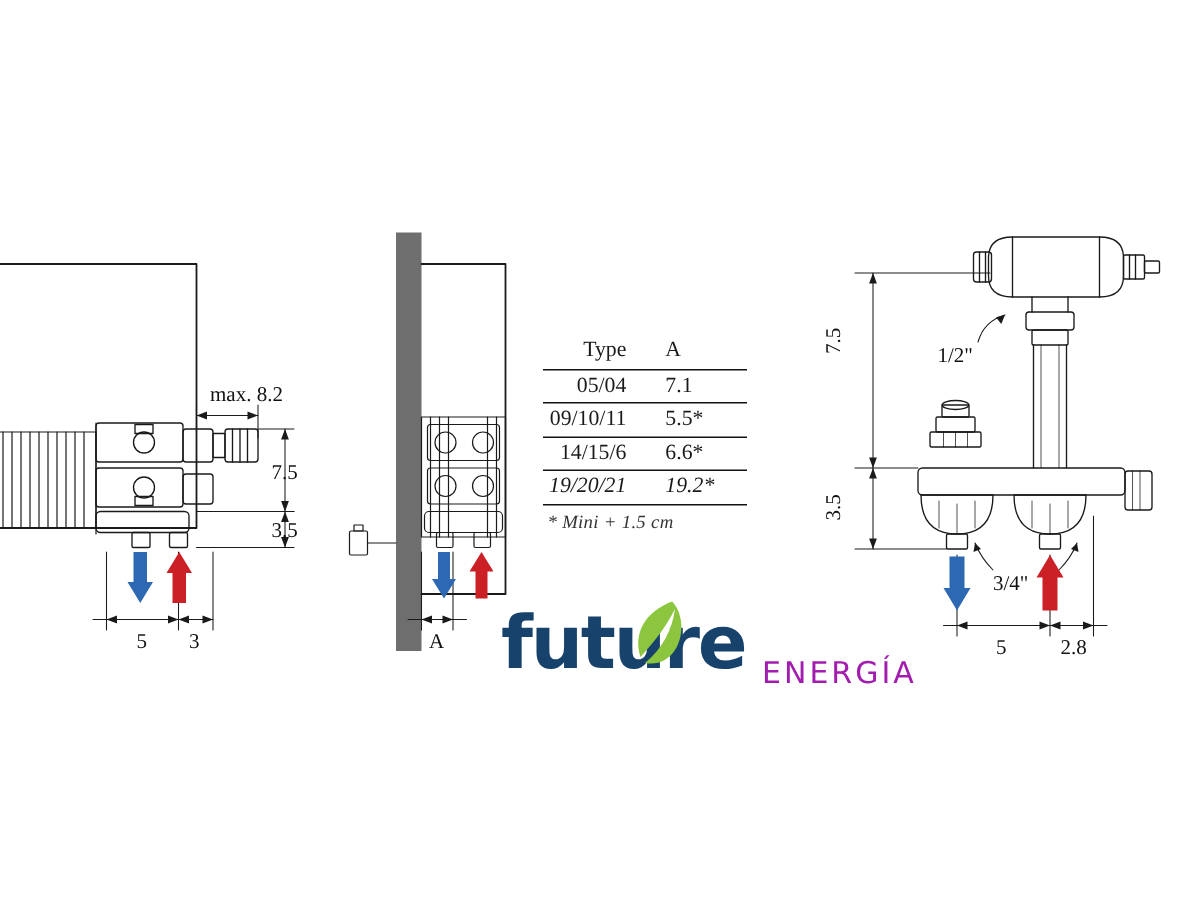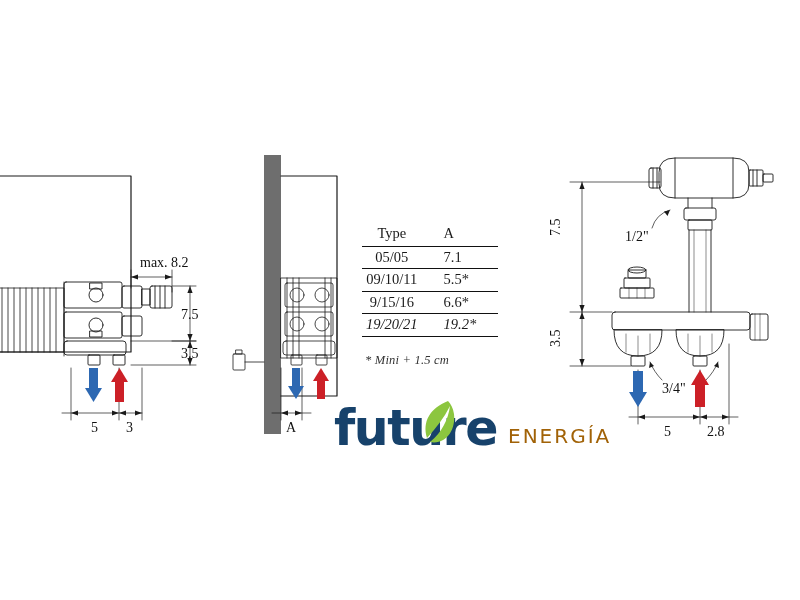--- a/index.html
+++ b/index.html
@@ -18,56 +18,56 @@
     position:absolute;
     left:362px;top:223px;
     width:136px;
     font-family:"Liberation Serif", serif;
     color:#1a1a1a;
   }
   .spec-table table{border-collapse:collapse;width:100%;}
   .spec-table td,.spec-table th{
     font-size:14.5px;
     font-weight:400;
-    text-align:center;
+    text-align:right;
     padding:1px 0 2px 4px;
     line-height:1.28;
   }
   .spec-table .col-a{text-align:left;padding-left:26px;width:56px;}
   .spec-table thead th{border-bottom:1px solid #111;padding-bottom:3px;}
   .spec-table tbody tr td{border-bottom:1px solid #111;}
   .spec-table tbody tr:last-child td{border-bottom:1px solid #111;font-style:italic;}
   .spec-note{
     font-size:12.5px;
     font-style:italic;
     color:#333;
-    margin-top:16px;
+    margin-top:4px;
     padding-left:3px;
     letter-spacing:.2px;
   }
 
   
   .logo{
     position:absolute;left:334px;top:404px;width:270px;height:62px;
   }
   .logo-word{
     position:absolute;left:0;top:0;
     font-family:"DejaVu Sans", sans-serif;
     font-weight:700;
     font-size:49px;
     color:#17426b;
     letter-spacing:-1.5px;
     line-height:1;
   }
   .logo-sub{
-    position:absolute;left:174px;top:20px;
+    position:absolute;left:174px;top:32px;
     font-family:"DejaVu Sans", sans-serif;
     font-weight:400;
     font-size:20px;
-    color:#a16207;
+    color:#a21caf;
     letter-spacing:2px;
   }
   .dim-label{
     font-family:"Liberation Serif", serif;
     font-size:14px;
     fill:#111;
   }
 </style>
 </head>
 <body>
@@ -329,29 +329,29 @@
   <div class="spec-table">
     <table>
       <thead>
         <tr>
           <th>Type</th>
           <th class="col-a">A</th>
         </tr>
       </thead>
       <tbody>
         <tr>
-          <td>05/05</td>
+          <td>05/04</td>
           <td class="col-a">7.1</td>
         </tr>
         <tr>
           <td>09/10/11</td>
           <td class="col-a">5.5*</td>
         </tr>
         <tr>
-          <td>9/15/16</td>
+          <td>14/15/6</td>
           <td class="col-a">6.6*</td>
         </tr>
         <tr>
           <td>19/20/21</td>
           <td class="col-a">19.2*</td>
         </tr>
       </tbody>
     </table>
     <div class="spec-note">* Mini + 1.5 cm</div>
   </div>

